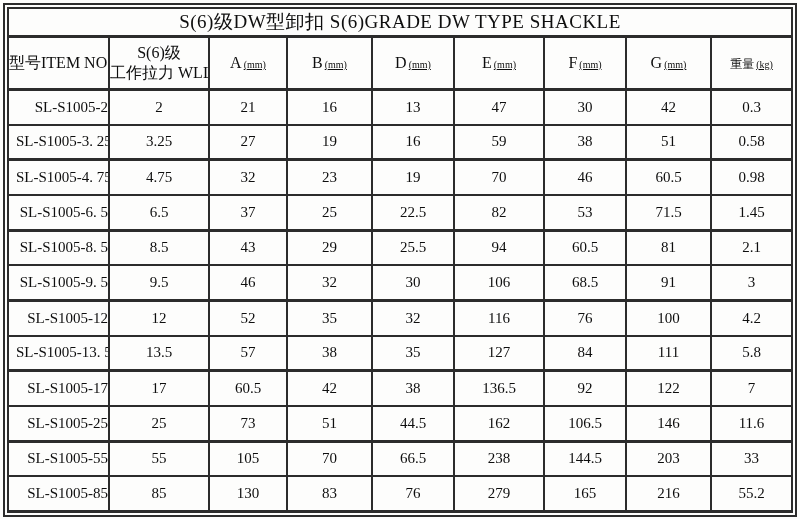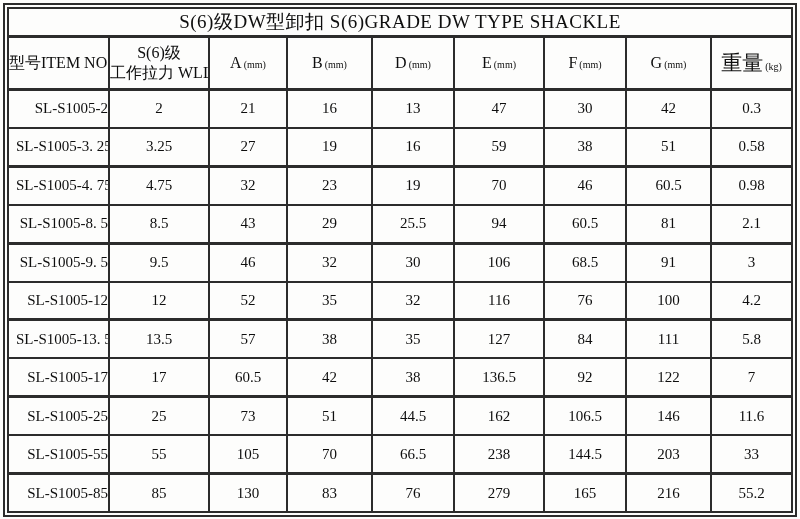--- a/index.html
+++ b/index.html
@@ -59,26 +59,27 @@
     font-size: 15px;
   }
   th.hdr-wll {
     font-size: 13px;
     line-height: 1.25;
     font-family: Liberation Serif, serif;
   }
   .unit {
     font-size: 10px;
     margin-left: 2px;
+    text-decoration: underline;
   }
   .dim-letter {
     font-size: 16px;
   }
   .weight-label {
-    font-size: 21px;
+    font-size: 12px;
     text-align: right;
   }
   tbody td {
     text-align: center;
     font-size: 15px;
     vertical-align: middle;
   }
   tbody td.item {
     text-align: right;
     padding-left: 7px;
@@ -166,20 +167,31 @@
           <td>4.75</td>
           <td>32</td>
           <td>23</td>
           <td>19</td>
           <td>70</td>
           <td>46</td>
           <td>60.5</td>
           <td>0.98</td>
         </tr>
         <tr>
+          <td class="item">SL-S1005-6. 5</td>
+          <td>6.5</td>
+          <td>37</td>
+          <td>25</td>
+          <td>22.5</td>
+          <td>82</td>
+          <td>53</td>
+          <td>71.5</td>
+          <td>1.45</td>
+        </tr>
+        <tr>
           <td class="item">SL-S1005-8. 5</td>
           <td>8.5</td>
           <td>43</td>
           <td>29</td>
           <td>25.5</td>
           <td>94</td>
           <td>60.5</td>
           <td>81</td>
           <td>2.1</td>
         </tr>

